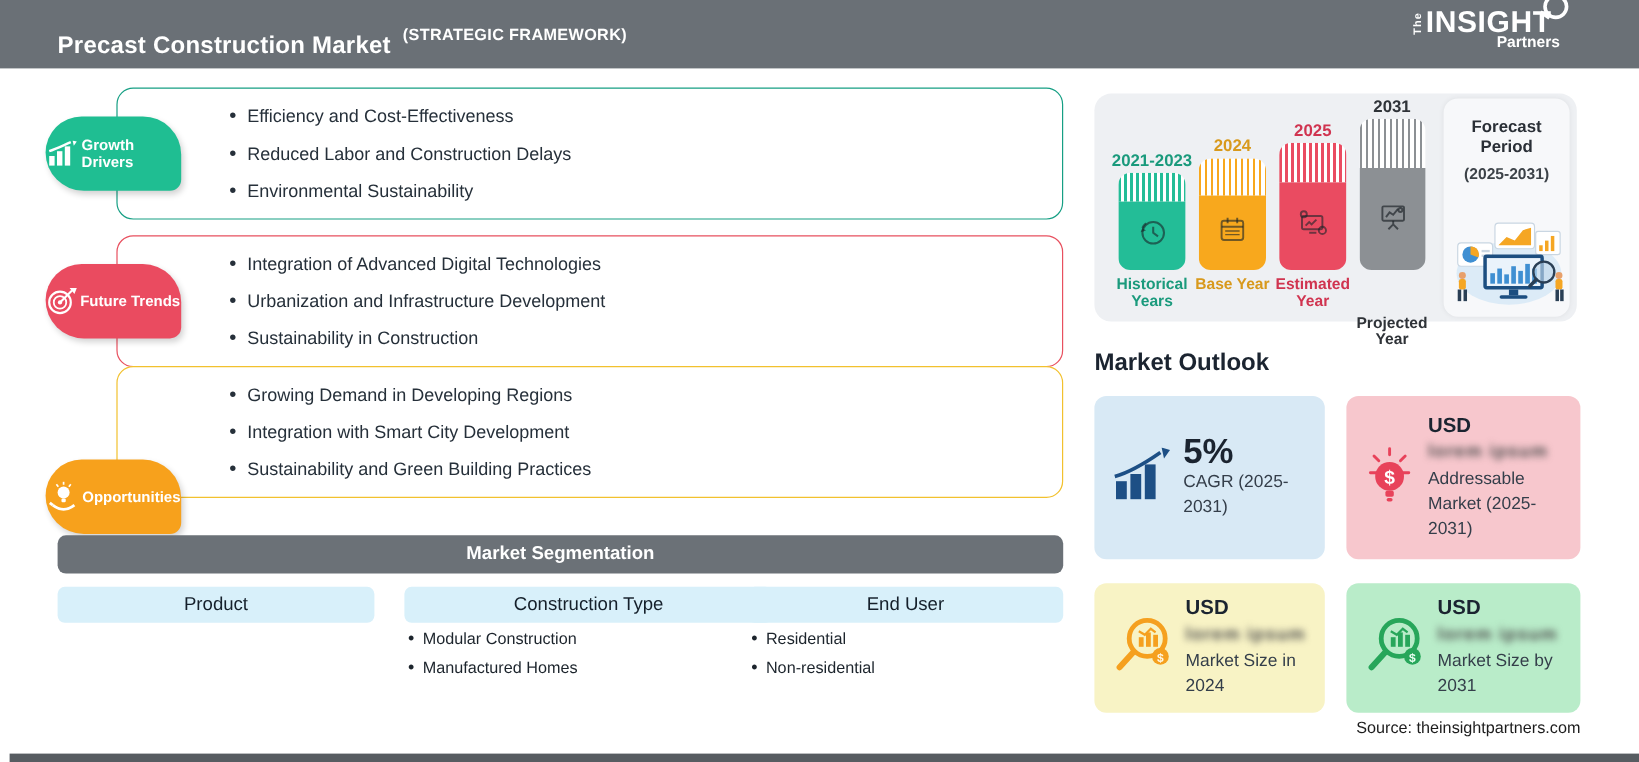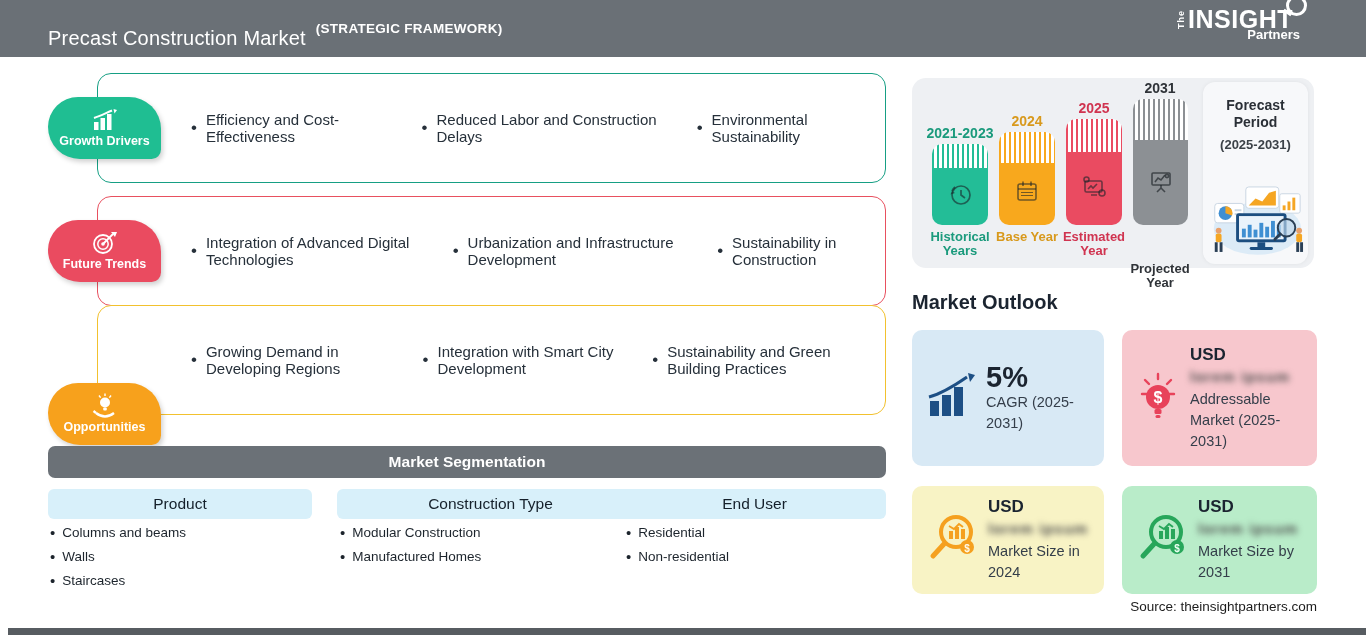--- a/index.html
+++ b/index.html
@@ -2,41 +2,41 @@
 <html><head>
 <meta charset="utf-8">
 <style>
   html,body{margin:0;padding:0;}
   .stage{position:relative;width:1366px;height:635px;background:#ffffff;overflow:hidden;
          font-family:"Liberation Sans",sans-serif;color:#222933;}
 
   
   .hdr{position:absolute;left:0;top:0;width:1366px;height:57px;background:#6a7076;
        display:flex;align-items:center;}
-  .hdr-title{font-size:20px;font-weight:400;color:#fff;margin-left:48px;letter-spacing:.2px;margin-top:20px;}
+  .hdr-title{font-size:20px;font-weight:700;color:#fff;margin-left:48px;letter-spacing:.2px;margin-top:20px;}
   .hdr-sub{font-size:13.5px;font-weight:600;color:#fff;margin-left:10px;letter-spacing:.3px;}
   .logo{position:absolute;right:52px;top:7px;color:#fff;line-height:1;}
   .logo-row{display:flex;align-items:flex-end;justify-content:space-between;}
   .logo-the{writing-mode:vertical-rl;transform:rotate(180deg);font-size:9px;font-weight:700;
             letter-spacing:1px;margin-right:2px;margin-bottom:3px;}
   .logo-main{font-size:25px;font-weight:800;letter-spacing:.5px;}
   .logo-lens{display:inline-block;width:15px;height:15px;border:3px solid #fff;border-radius:50%;
              position:relative;top:-16px;left:-7px;}
   .logo-lens::before{content:"";position:absolute;left:-6px;top:13px;width:9px;height:3px;
              background:#fff;transform:rotate(35deg);}
   .logo-sub{font-size:13px;font-weight:700;text-align:right;margin-top:-4px;padding-right:14px;}
 
   
   .fw-box{position:absolute;left:97px;width:789px;height:110px;background:#fff;
           border:1.6px solid;border-radius:14px;box-sizing:border-box;
-          display:flex;justify-content:center;gap:11px;padding-left:93px;}
+          display:flex;flex-direction:column;justify-content:center;gap:11px;padding-left:93px;}
   .fw-li{font-size:15px;color:#26303a;display:flex;align-items:center;}
   .fw-li::before{content:"•";font-size:17px;margin-right:9px;color:#26303a;}
-  .fw-badge{position:absolute;left:48px;width:113px;height:62px;border-radius:32px 34px 10px 34px;
-            display:flex;flex-direction:column;align-items:center;justify-content:center;gap:2px;
+  .fw-badge{position:absolute;left:38px;width:113px;height:62px;border-radius:32px 34px 10px 34px;
+            display:flex;flex-direction:row;align-items:center;justify-content:center;gap:2px;
             box-shadow:2px 3px 5px rgba(0,0,0,.18);}
   .fw-badge .lbl{font-size:12.5px;font-weight:700;color:#fff;}
   .fw-icon{height:24px;display:flex;align-items:center;}
 
   
   .seg-bar{position:absolute;left:48px;top:446px;width:838px;height:32px;background:#6b7177;
            border-radius:7px;display:flex;align-items:center;justify-content:center;
            color:#fff;font-size:15.5px;font-weight:700;}
   .seg-hd{position:absolute;top:489px;height:30px;background:#d8f0fa;border-radius:6px;
           display:flex;align-items:center;justify-content:center;font-size:15.5px;font-weight:400;
@@ -154,25 +154,20 @@
       <span class="lbl">Opportunities</span>
     </div>
   </div>
 
   <div class="seg-bar">Market Segmentation</div>
 
   <div class="seg-hd" style="left:48px;width:264px;">Product</div>
   <div class="seg-hd" style="left:337px;width:307px;">Construction Type</div>
   <div class="seg-hd" style="left:623px;width:263px;">End User</div>
 
-  <div class="seg-list" style="left:50px;">
-    <div class="seg-li">Columns and beams</div>
-    <div class="seg-li">Walls</div>
-    <div class="seg-li">Staircases</div>
-  </div>
   <div class="seg-list" style="left:626px;">
     <div class="seg-li">Residential</div>
     <div class="seg-li">Non-residential</div>
   </div>
   <div class="seg-list" style="left:340px;">
     <div class="seg-li">Modular Construction</div>
     <div class="seg-li">Manufactured Homes</div>
   </div>
 
   <div class="tl-panel">

